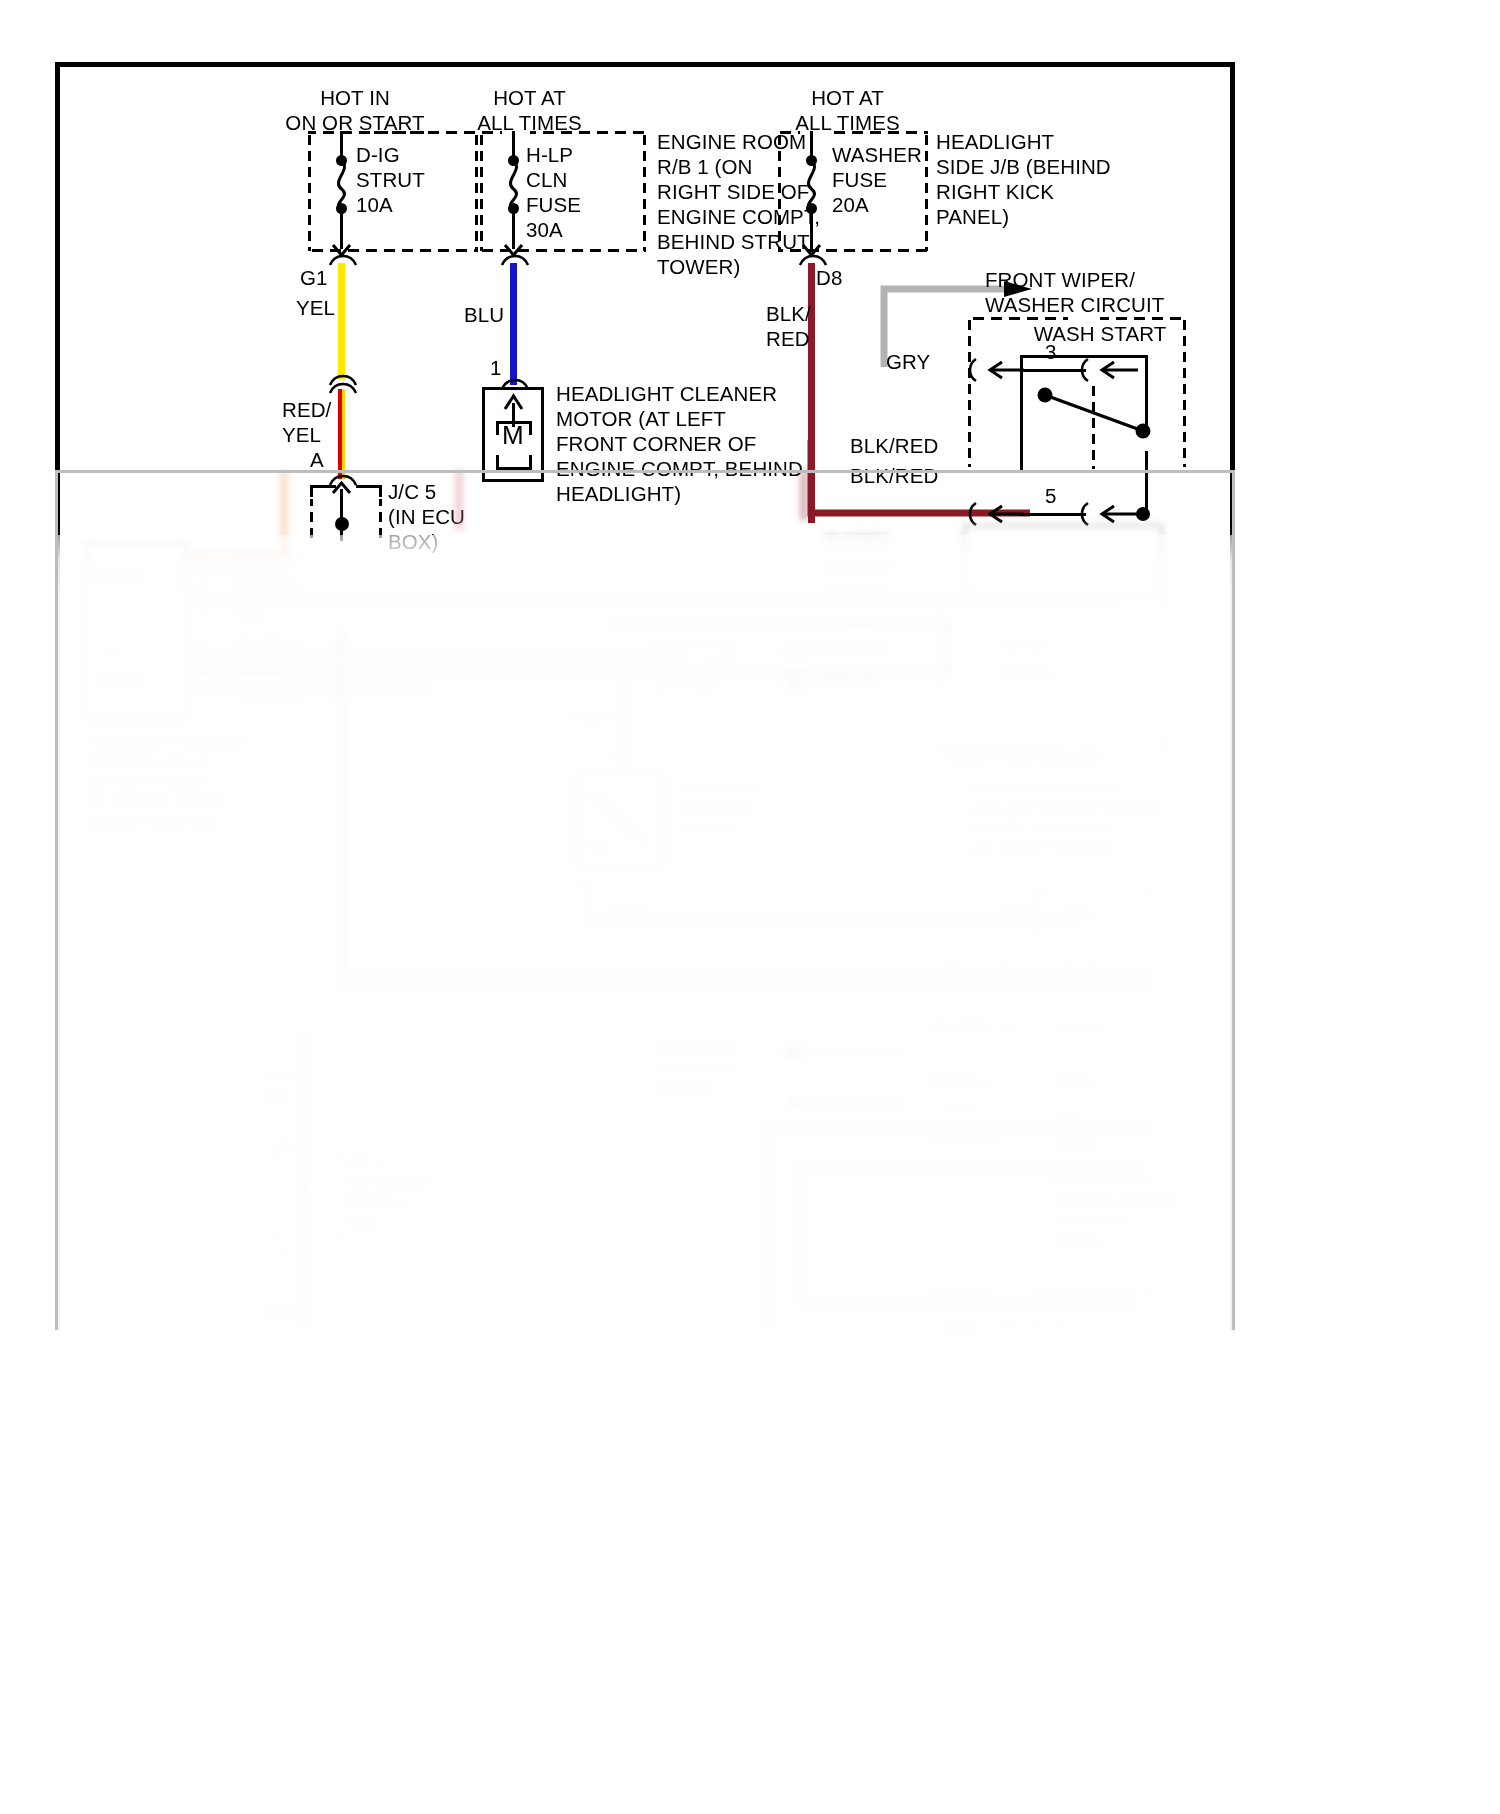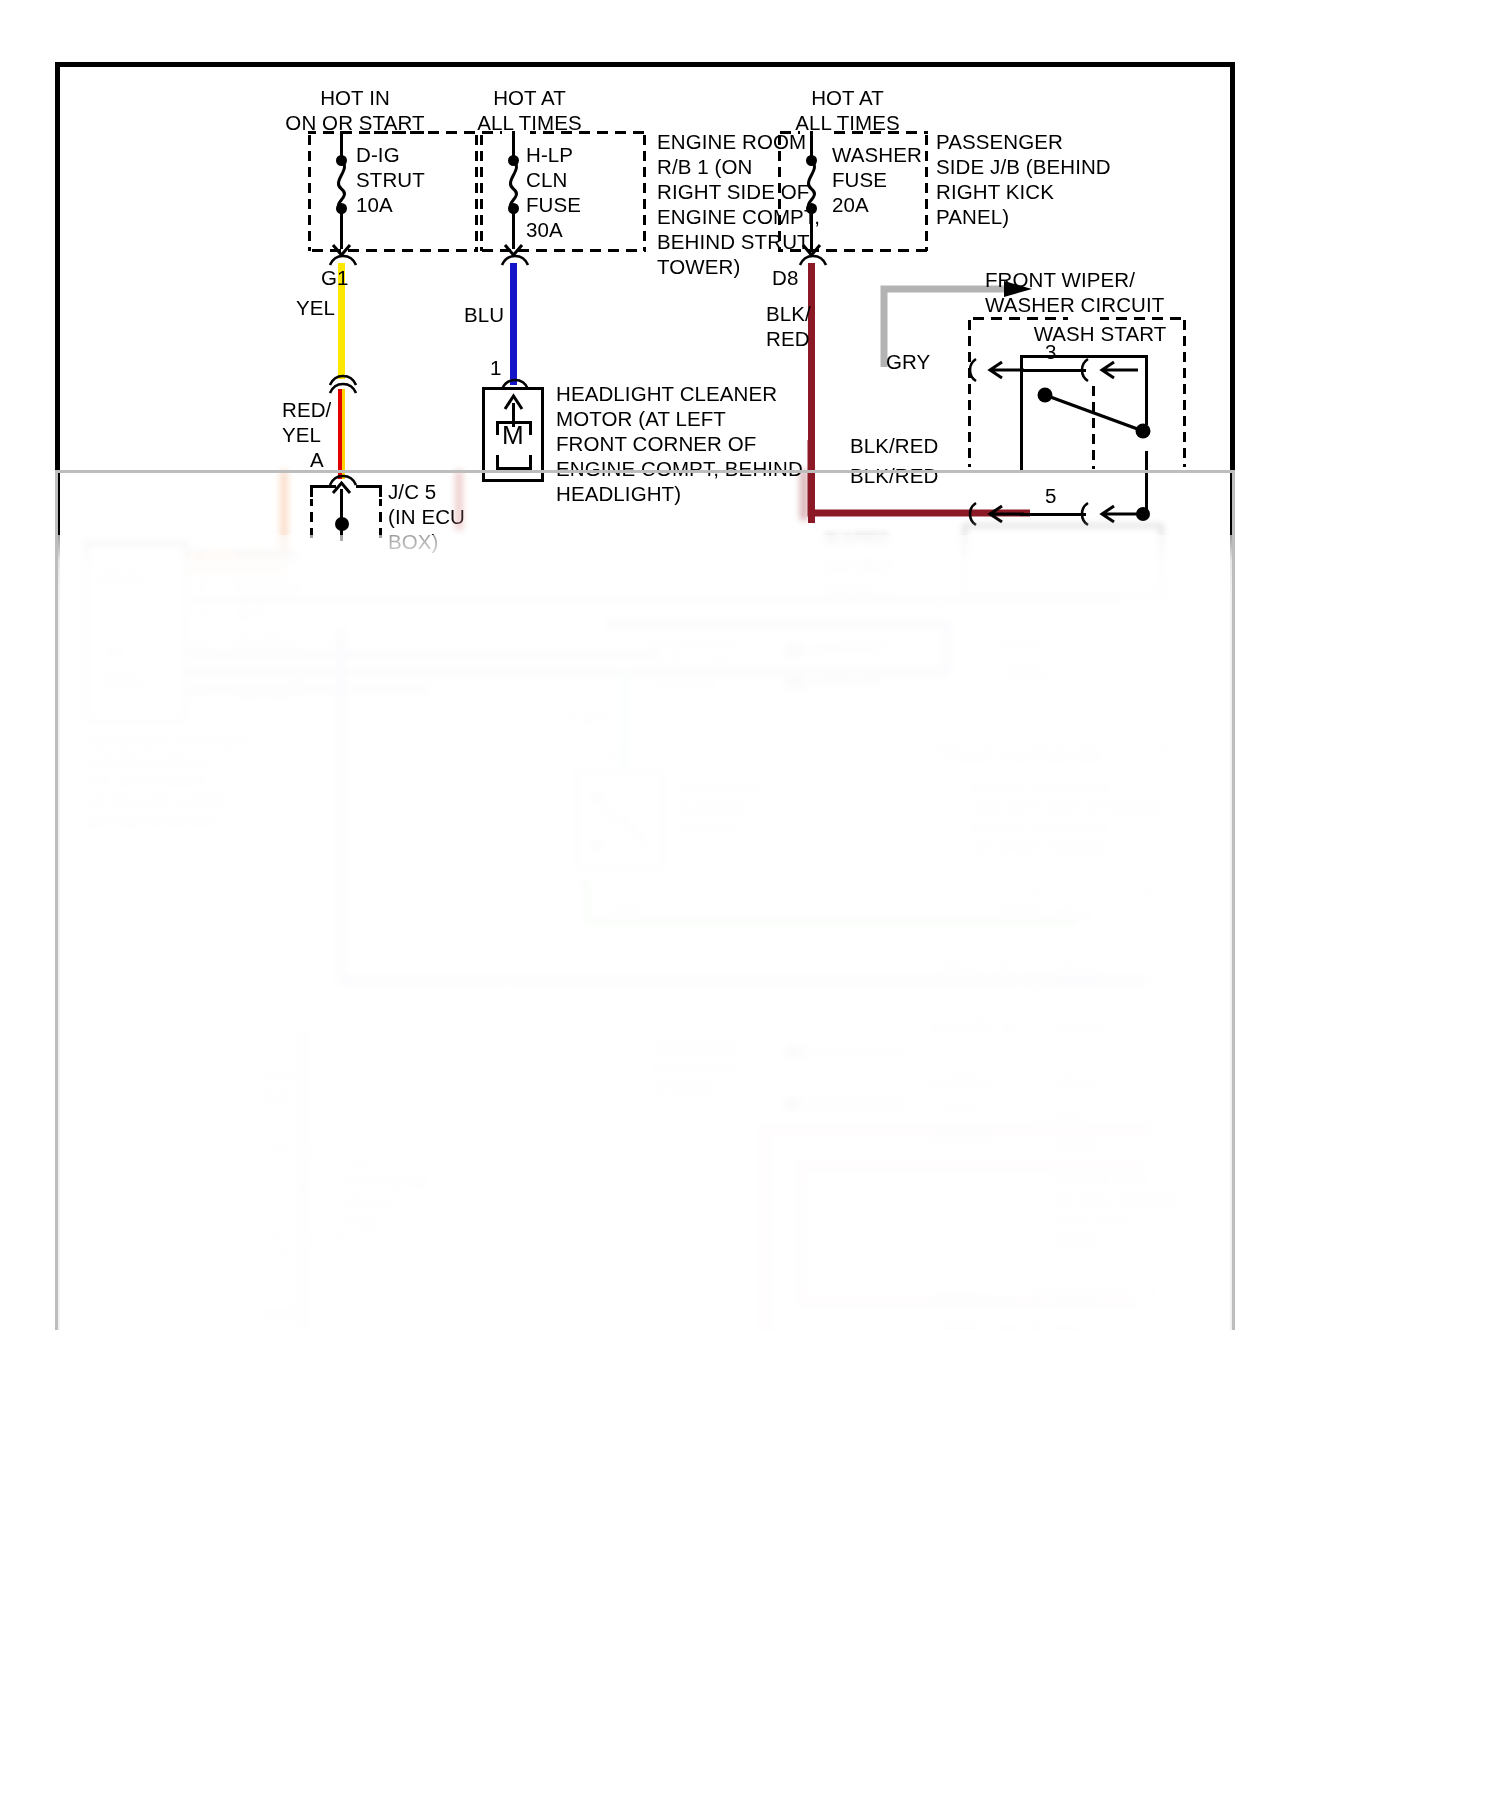--- a/index.html
+++ b/index.html
@@ -80,21 +80,21 @@
       <path d="M11.5 0 L11.5 14 M3 10 L11.5 20 L20 10" stroke="#000" stroke-width="3" fill="none"></path>
     </svg>
     <div class="t" style="left:296px;top:75px;">D-IG
 STRUT
 10A</div>
 
     <svg style="left:266px;top:186px;width:34px;height:14px;" viewBox="0 0 34 14">
       <path d="M4 12 C 9 0, 25 0, 30 12" stroke="#000" stroke-width="2.6" fill="none"></path>
     </svg>
     <div class="w vw yel" style="left:278px;top:196px;height:116px;"></div>
-    <div class="t" style="left:240px;top:198px;margin-left:21px;">G1</div>
+    <div class="t" style="left:240px;top:198px;">G1</div>
     <div class="t" style="left:236px;top:228px;">YEL</div>
 
     <svg style="left:266px;top:304px;width:34px;height:16px;" viewBox="0 0 34 16">
       <path d="M4 14 C 9 2, 25 2, 30 14" stroke="#000" stroke-width="2.6" fill="none"></path>
       <path d="M4 2 C 9 14, 25 14, 30 2" stroke="#000" stroke-width="0" fill="none"></path>
     </svg>
     <svg style="left:266px;top:312px;width:34px;height:16px;" viewBox="0 0 34 16">
       <path d="M4 14 C 9 2, 25 2, 30 14" stroke="#000" stroke-width="2.6" fill="none"></path>
     </svg>
     <div class="w vw redyel" style="left:278px;top:322px;height:90px;"></div>
@@ -183,21 +183,21 @@
 
     <div class="t c" style="left:700px;top:18px;width:175px;">HOT AT
 ALL TIMES</div>
 
     <div class="dt" style="left:718px;top:64px;width:22px;"></div>
     <div class="dt" style="left:770px;top:64px;width:98px;"></div>
     <div class="dl" style="left:718px;top:64px;height:120px;"></div>
     <div class="dl" style="left:865px;top:64px;height:120px;"></div>
     <div class="dt" style="left:718px;top:182px;width:150px;"></div>
 
-    <div class="t" style="left:876px;top:62px;">PASSENGER
+    <div class="t" style="left:876px;top:62px;">HEADLIGHT
 SIDE J/B (BEHIND
 RIGHT KICK
 PANEL)</div>
 
     <div class="solid-v" style="left:750px;top:64px;height:28px;"></div>
     <svg style="left:736px;top:88px;width:34px;height:60px;" viewBox="0 0 34 60">
       <path d="M15.5 6 C 26 14, 5 26, 15.5 34 C 26 42, 5 48, 15.5 54" stroke="#000" stroke-width="3" fill="none"></path>
     </svg>
     <div class="dot" style="left:746px;top:88px;"></div>
     <div class="dot" style="left:746px;top:136px;"></div>
@@ -206,21 +206,21 @@
       <path d="M11.5 0 L11.5 14 M3 10 L11.5 20 L20 10" stroke="#000" stroke-width="3" fill="none"></path>
     </svg>
     <div class="t" style="left:772px;top:75px;">WASHER
 FUSE
 20A</div>
 
     <svg style="left:736px;top:186px;width:34px;height:14px;" viewBox="0 0 34 14">
       <path d="M4 12 C 9 0, 25 0, 30 12" stroke="#000" stroke-width="2.6" fill="none"></path>
     </svg>
     <div class="w vw blkred" style="left:748px;top:196px;height:260px;"></div>
-    <div class="t" style="left:712px;top:198px;">D8</div>
+    <div class="t" style="left:756px;top:198px;">D8</div>
     <div class="t" style="left:706px;top:234px;">BLK/
 RED</div>
 
     <svg style="left:748px;top:370px;width:240px;height:90px;" viewBox="0 0 240 90">
       <path d="M3 3 L3 76 L222 76" stroke="#8c1a26" stroke-width="7" fill="none"></path>
     </svg>
     <div class="t" style="left:790px;top:366px;">BLK/RED</div>
     <div class="t" style="left:790px;top:396px;">BLK/RED</div>
 
     <svg style="left:820px;top:214px;width:160px;height:92px;" viewBox="0 0 160 92">

